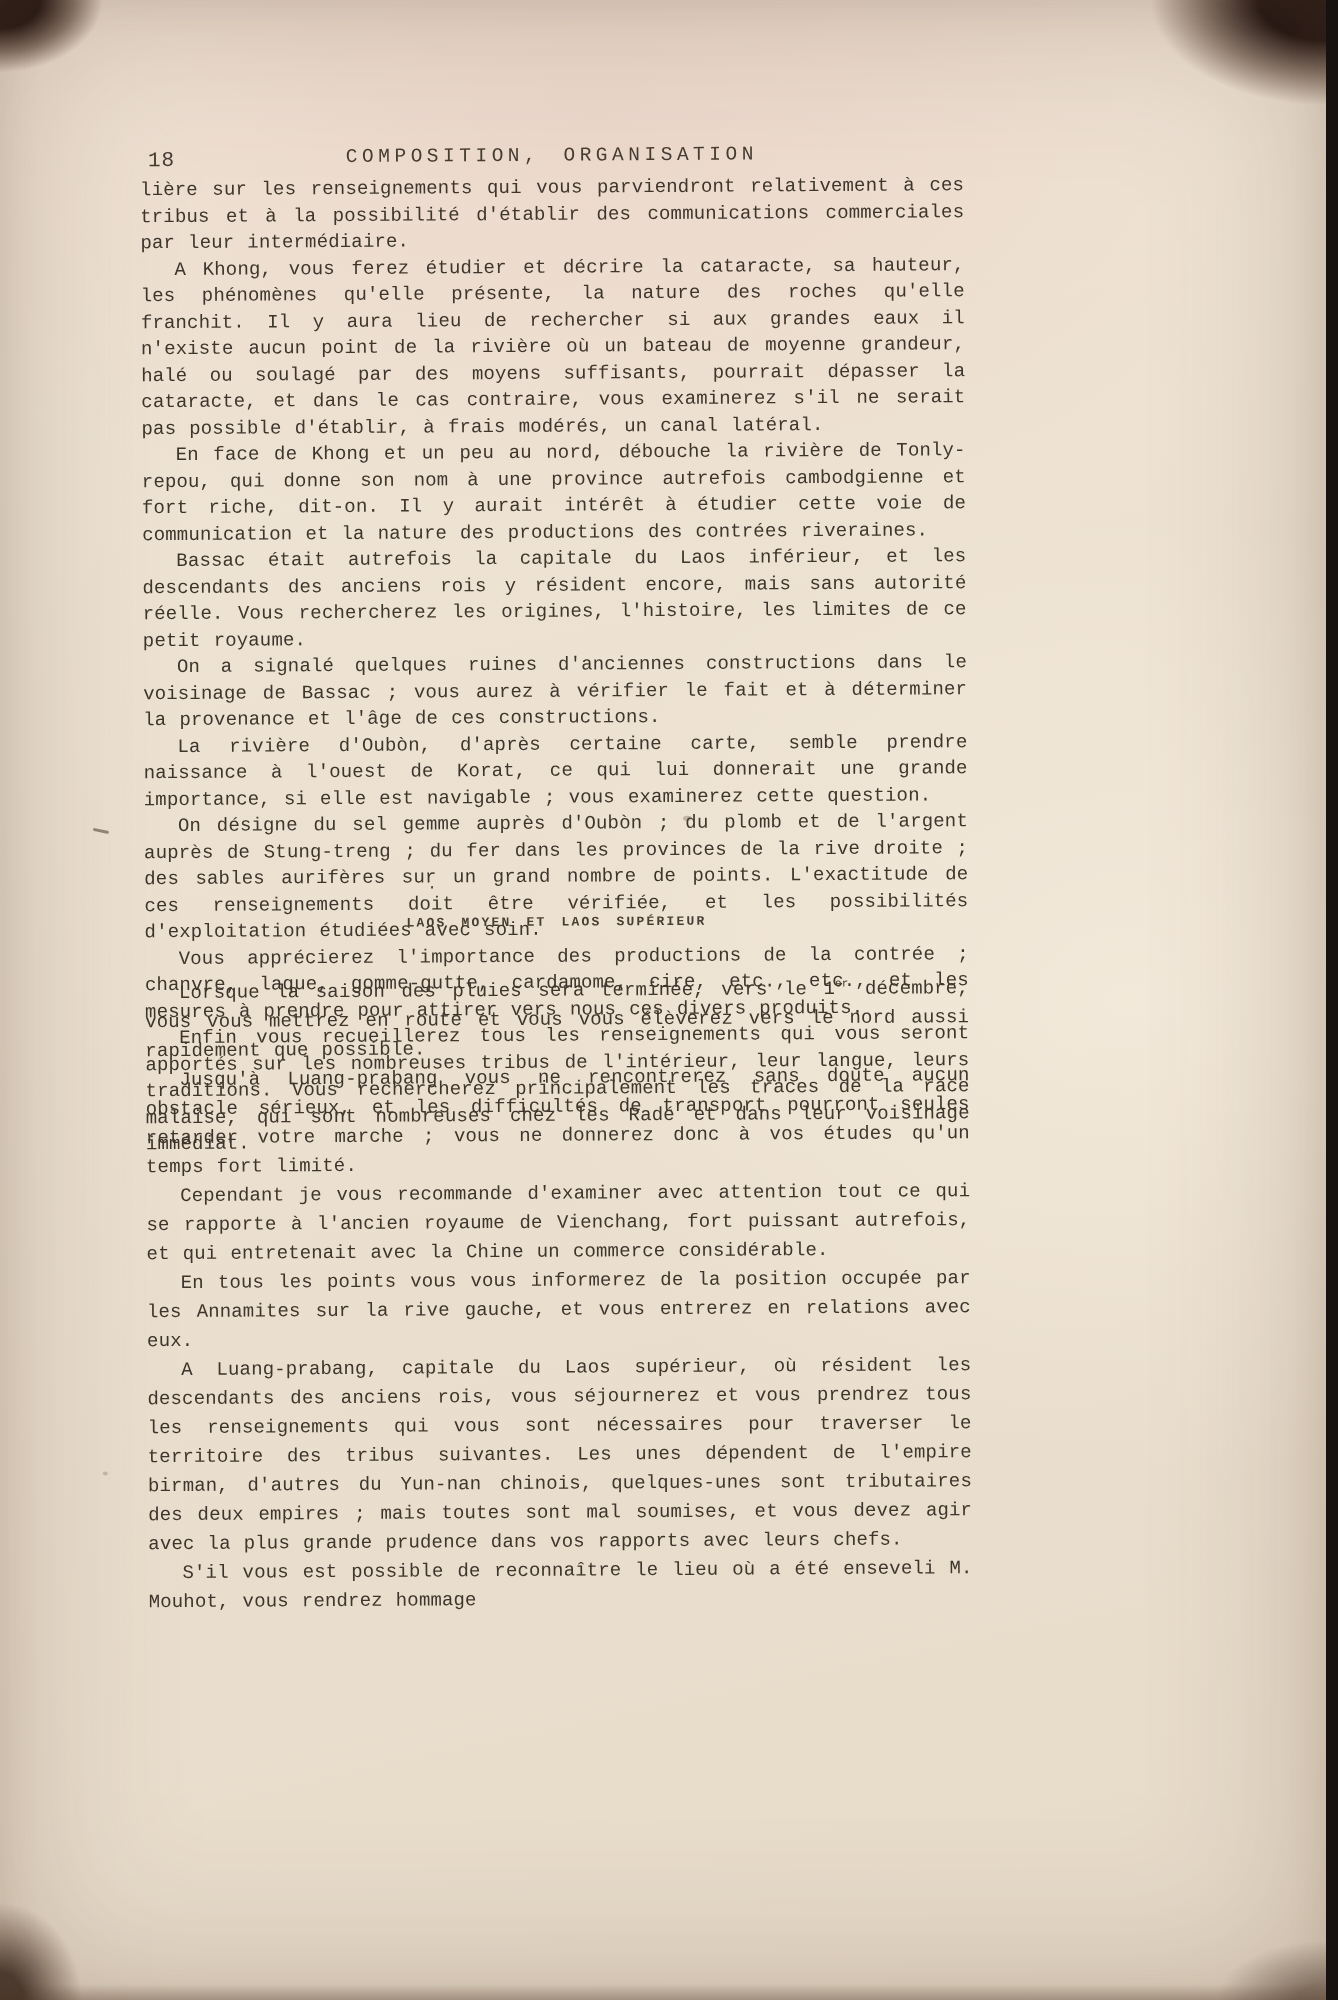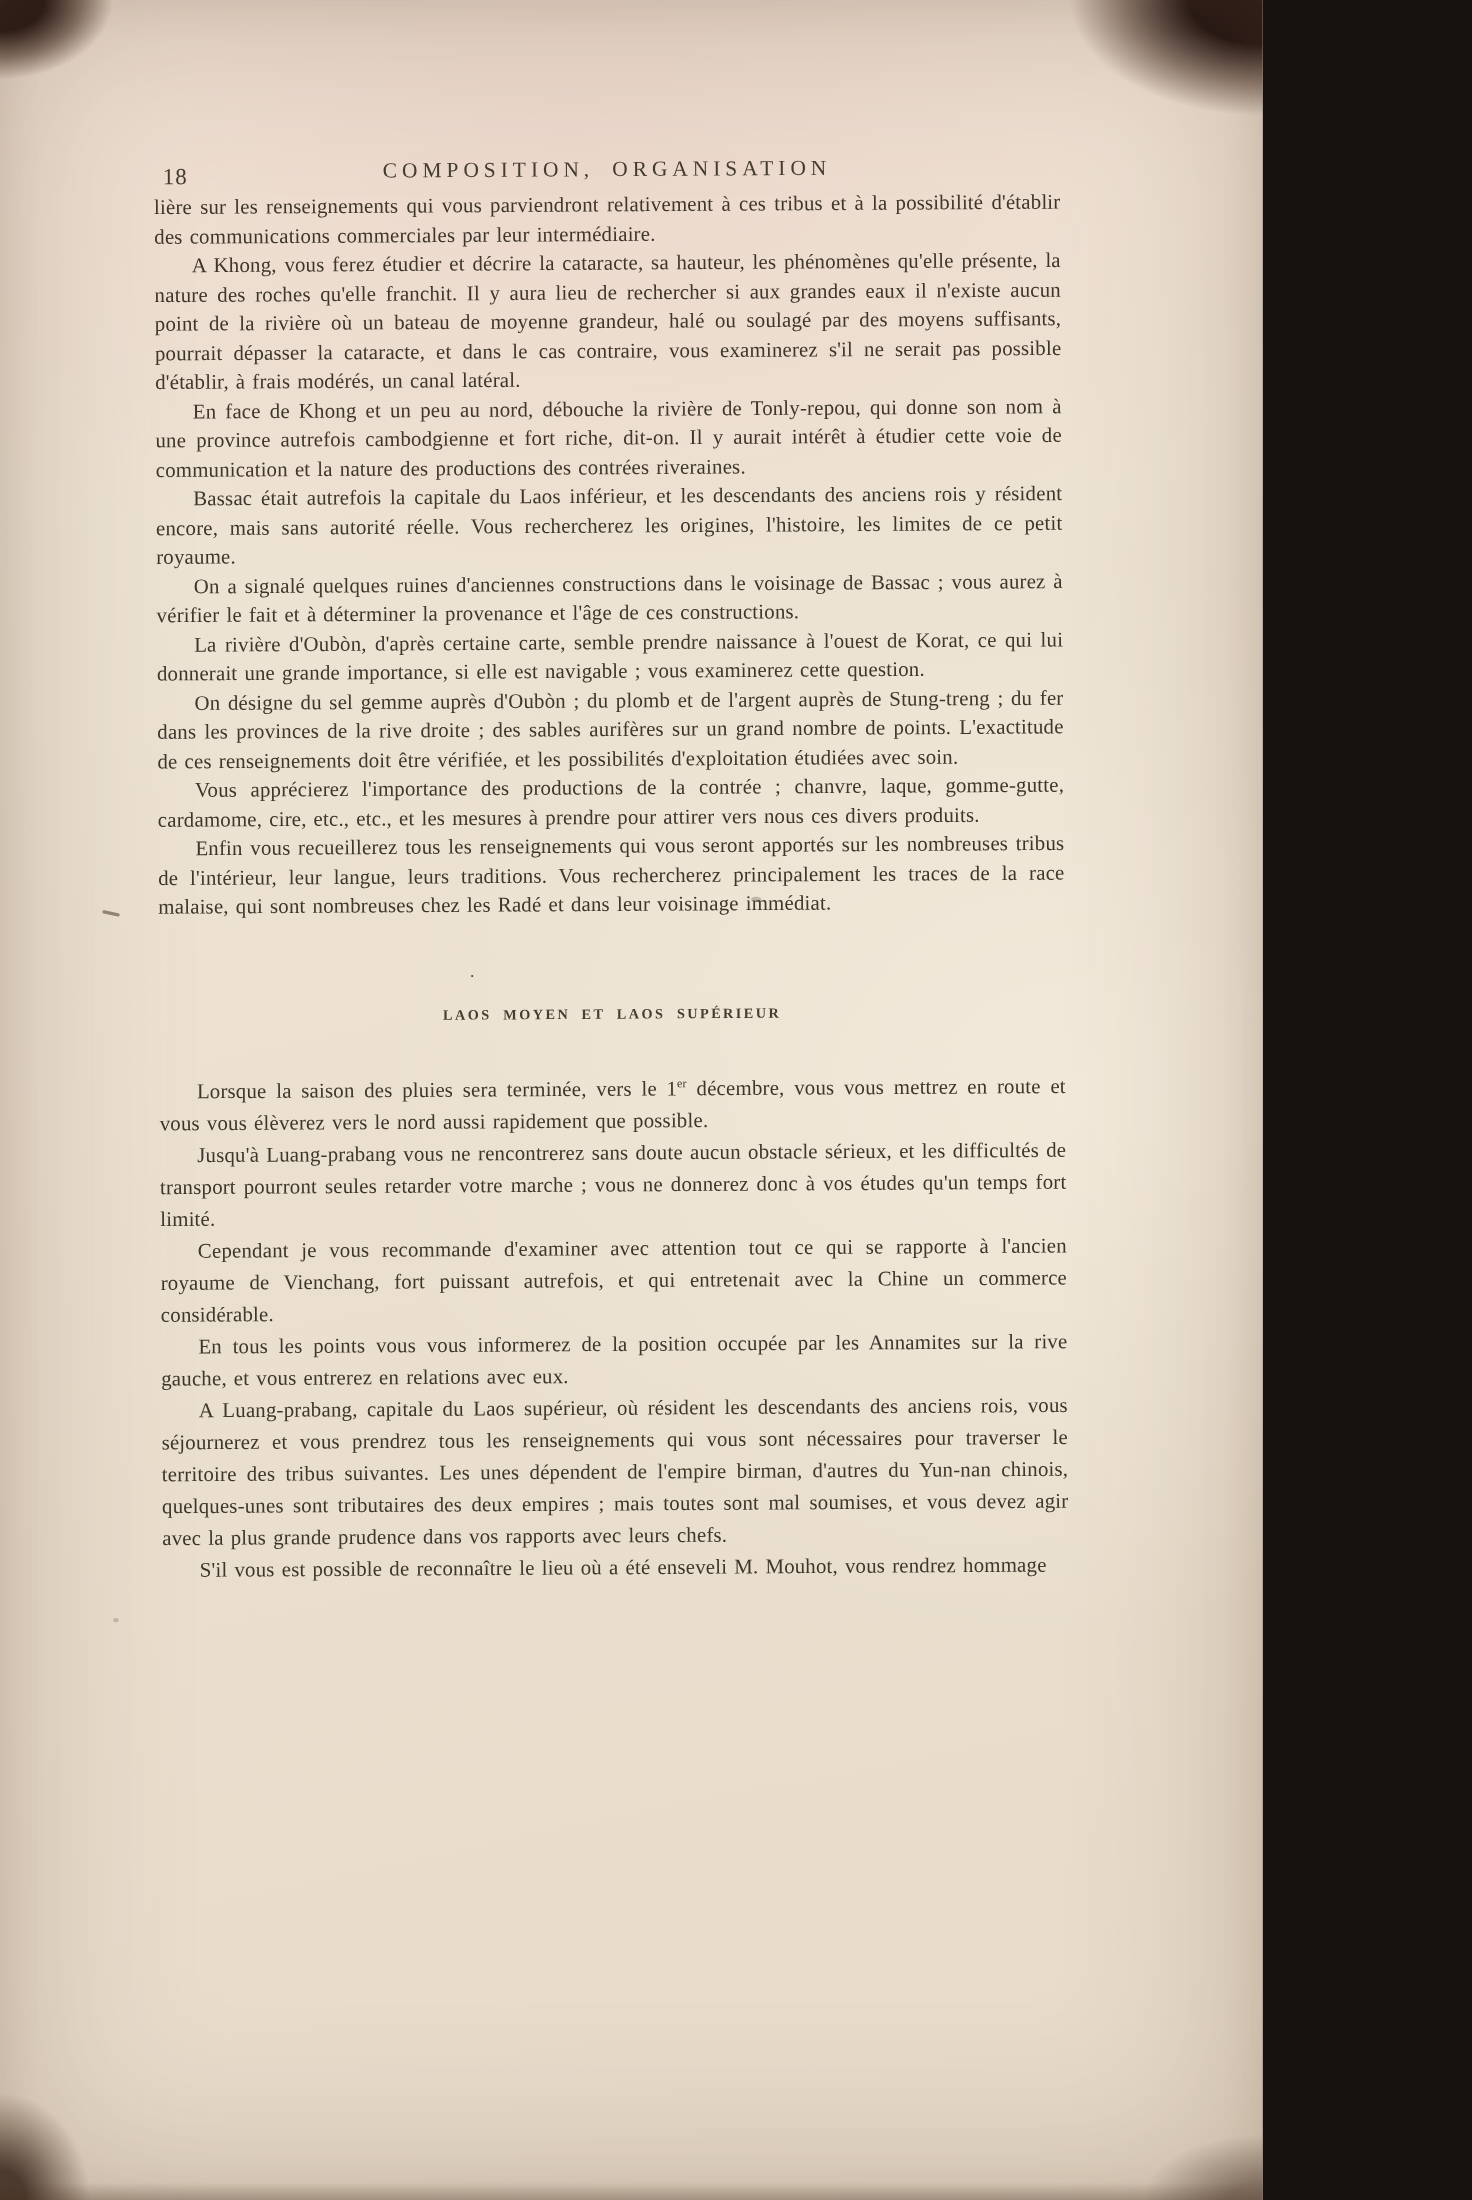--- a/index.html
+++ b/index.html
@@ -2,28 +2,28 @@
 <html lang="fr"><head>
 <meta charset="utf-8">
 <style>
   html, body {
     margin: 0;
     padding: 0;
     background: #171210;
   }
   .page {
     position: relative;
-    width: 1148px;
+    width: 1326px;
     height: 2000px;
     overflow: hidden;
     background:
       radial-gradient(1100px 600px at 45% 6%, rgba(233,199,191,0.40), rgba(233,199,191,0) 70%),
       radial-gradient(900px 700px at 85% 50%, rgba(248,240,226,0.55), rgba(248,240,226,0) 70%),
       linear-gradient(168deg, #efe5d6 0%, #ece1d1 45%, #e6dac8 100%);
-    font-family: Liberation Serif, serif;
+    font-family: Liberation Mono, monospace;
   }
   .vignette {
     position: absolute; inset: 0; pointer-events: none;
     box-shadow: inset 0 0 170px rgba(99,70,50,0.30), inset 0 0 40px rgba(99,70,50,0.12);
   }
   .corner { position: absolute; pointer-events: none; }
   .corner.tl { top: 0; left: 0; width: 160px; height: 120px;
     background: radial-gradient(135px 95px at 0% 0%, rgba(22,10,8,0.96) 30%, rgba(52,28,18,0.55) 55%, rgba(52,28,18,0) 76%); }
   .corner.tr { top: 0; right: 0; width: 250px; height: 160px;
     background: radial-gradient(225px 135px at 100% 0%, rgba(22,10,8,0.96) 30%, rgba(52,28,18,0.50) 56%, rgba(52,28,18,0) 78%); }

